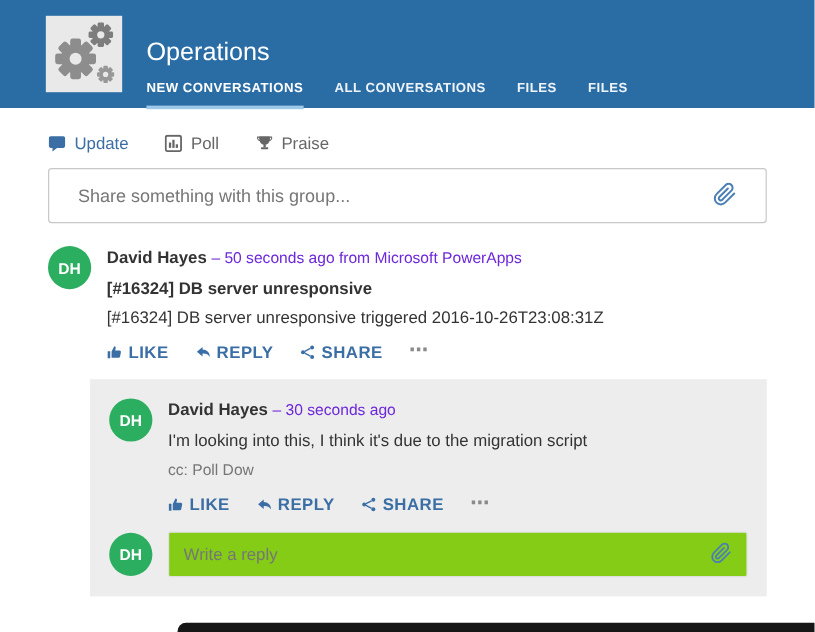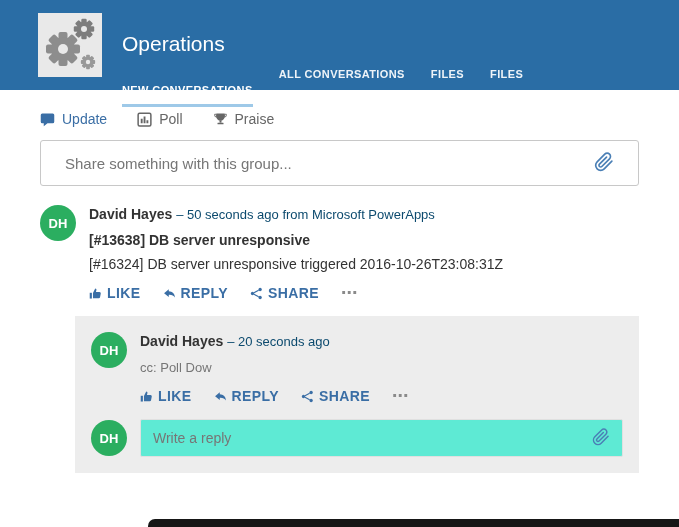--- a/index.html
+++ b/index.html
@@ -21,21 +21,21 @@
   .header{height:90px;background:var(--header-blue);display:flex;padding-left:38px;}
   .group-image{width:64px;height:64px;margin-top:13px;flex:0 0 64px;cursor:pointer;}
   .header-main{margin-left:20px;padding-top:32px;}
   .group-title{color:#fff;font-size:21px;font-weight:400;line-height:24px;}
   .header-tabs{display:flex;gap:26px;margin-top:12px;}
   .htab{
     color:rgba(255,255,255,.92);font-size:11px;font-weight:bold;
     letter-spacing:.4px;text-decoration:none;cursor:pointer;
     padding-bottom:8px;border-bottom:3px solid transparent;
   }
-  .htab.active{color:#fff;border-bottom-color:var(--tab-underline);margin-top:16px;}
+  .htab.active{color:#fff;border-bottom-color:var(--tab-underline);}
 
   
   .composer-tabs{display:flex;gap:30px;margin:21px 0 0 40px;align-items:center;}
   .ctab{
     display:inline-flex;align-items:center;gap:7px;background:none;border:none;
     font-family:inherit;font-size:14px;color:#666;cursor:pointer;
   }
   .ctab.active{color:var(--link-blue);}
   .ctab svg{display:block;}
 
@@ -53,39 +53,39 @@
   
   .post{display:flex;margin:19px 40px 0 40px;}
   .avatar{
     width:36px;height:36px;border-radius:50%;background:var(--avatar-green);
     color:#fff;font-size:13px;font-weight:bold;display:flex;align-items:center;justify-content:center;
     flex:0 0 36px;cursor:pointer;user-select:none;
   }
   .post-body{margin-left:13px;flex:1;min-width:0;}
   .byline{font-size:14px;line-height:18px;}
   .author{font-weight:bold;color:#333;text-decoration:none;cursor:pointer;}
-  .meta{color:#0c4a6e;font-size:13px;text-align:center;}
+  .meta{color:#6d28d9;font-size:13px;text-align:center;}
   .post-title{font-weight:bold;font-size:14px;margin-top:8px;}
   .post-text{font-size:14px;margin-top:8px;}
   .cc-line{font-size:13px;color:#767676;margin-top:9px;}
 
   .actions{display:flex;align-items:center;gap:22px;margin-top:13px;}
   .action{
     display:inline-flex;align-items:center;gap:5px;background:none;border:none;cursor:pointer;
     font-family:inherit;font-size:14px;font-weight:bold;letter-spacing:.4px;color:var(--link-blue);
   }
   .action svg{display:block;}
   .action.more{color:#8a8a8a;font-size:16px;font-weight:bold;letter-spacing:1px;line-height:10px;}
 
   
   .thread{margin:15px 40px 0 75px;background:var(--thread-bg);padding:16px;}
   .reply{display:flex;}
   .reply-box{display:flex;align-items:center;margin-top:15px;}
   .reply-input-wrap{
-    flex:1;margin-left:13px;background:#5eead4;border:1px solid #e0e0e0;border-radius:2px;
+    flex:1;margin-left:13px;background:#84cc16;border:1px solid #e0e0e0;border-radius:2px;
     height:38px;display:flex;align-items:center;padding:0 12px;
   }
   .reply-input-wrap input{
     flex:1;border:none;outline:none;font-family:inherit;font-size:14px;color:#333;background:transparent;
   }
 
   
   .bottom-bar{
     position:absolute;bottom:0;left:148px;right:0;height:8px;background:#161616;
     border-top-left-radius:7px;
@@ -173,21 +173,21 @@
     </button>
   </div>
 
   <article class="post">
     <div class="avatar">DH</div>
     <div class="post-body">
       <div class="byline">
         <a class="author">David Hayes</a>
         <span class="meta">– 50 seconds ago from Microsoft PowerApps</span>
       </div>
-      <div class="post-title">[#13638] DB server unresponsive</div>
+      <div class="post-title">[#16324] DB server unresponsive</div>
       <div class="post-text">[#16324] DB server unresponsive triggered 2016-10-26T23:08:31Z</div>
       <div class="actions">
         <button class="action">
           <span>
             <svg width="13" height="13" viewBox="0 0 18 18" fill="currentColor">
                 <path d="M1 8h3v8H1z"></path>
                 <path d="M5.5 15.5V8.2L8.6 2a1.8 1.8 0 0 1 1.7 2.2L9.6 7h4.9a1.8 1.8 0 0 1 1.8 2.1l-1 5a1.8 1.8 0 0 1-1.8 1.4z"></path>
               </svg>
           </span>
           <span>LIKE</span>
@@ -217,22 +217,23 @@
       </div>
     </div>
   </article>
 
   <section class="thread">
     <article class="reply">
       <div class="avatar">DH</div>
       <div class="post-body">
         <div class="byline">
           <a class="author">David Hayes</a>
-          <span class="meta">– 20 seconds ago</span>
+          <span class="meta">– 30 seconds ago</span>
         </div>
+        <div class="post-text">I'm looking into this, I think it's due to the migration script</div>
         <div class="cc-line">cc: Poll Dow</div>
         <div class="actions">
           <button class="action">
             <span>
               <svg width="13" height="13" viewBox="0 0 18 18" fill="currentColor">
                   <path d="M1 8h3v8H1z"></path>
                   <path d="M5.5 15.5V8.2L8.6 2a1.8 1.8 0 0 1 1.7 2.2L9.6 7h4.9a1.8 1.8 0 0 1 1.8 2.1l-1 5a1.8 1.8 0 0 1-1.8 1.4z"></path>
                 </svg>
             </span>
             <span>LIKE</span>

